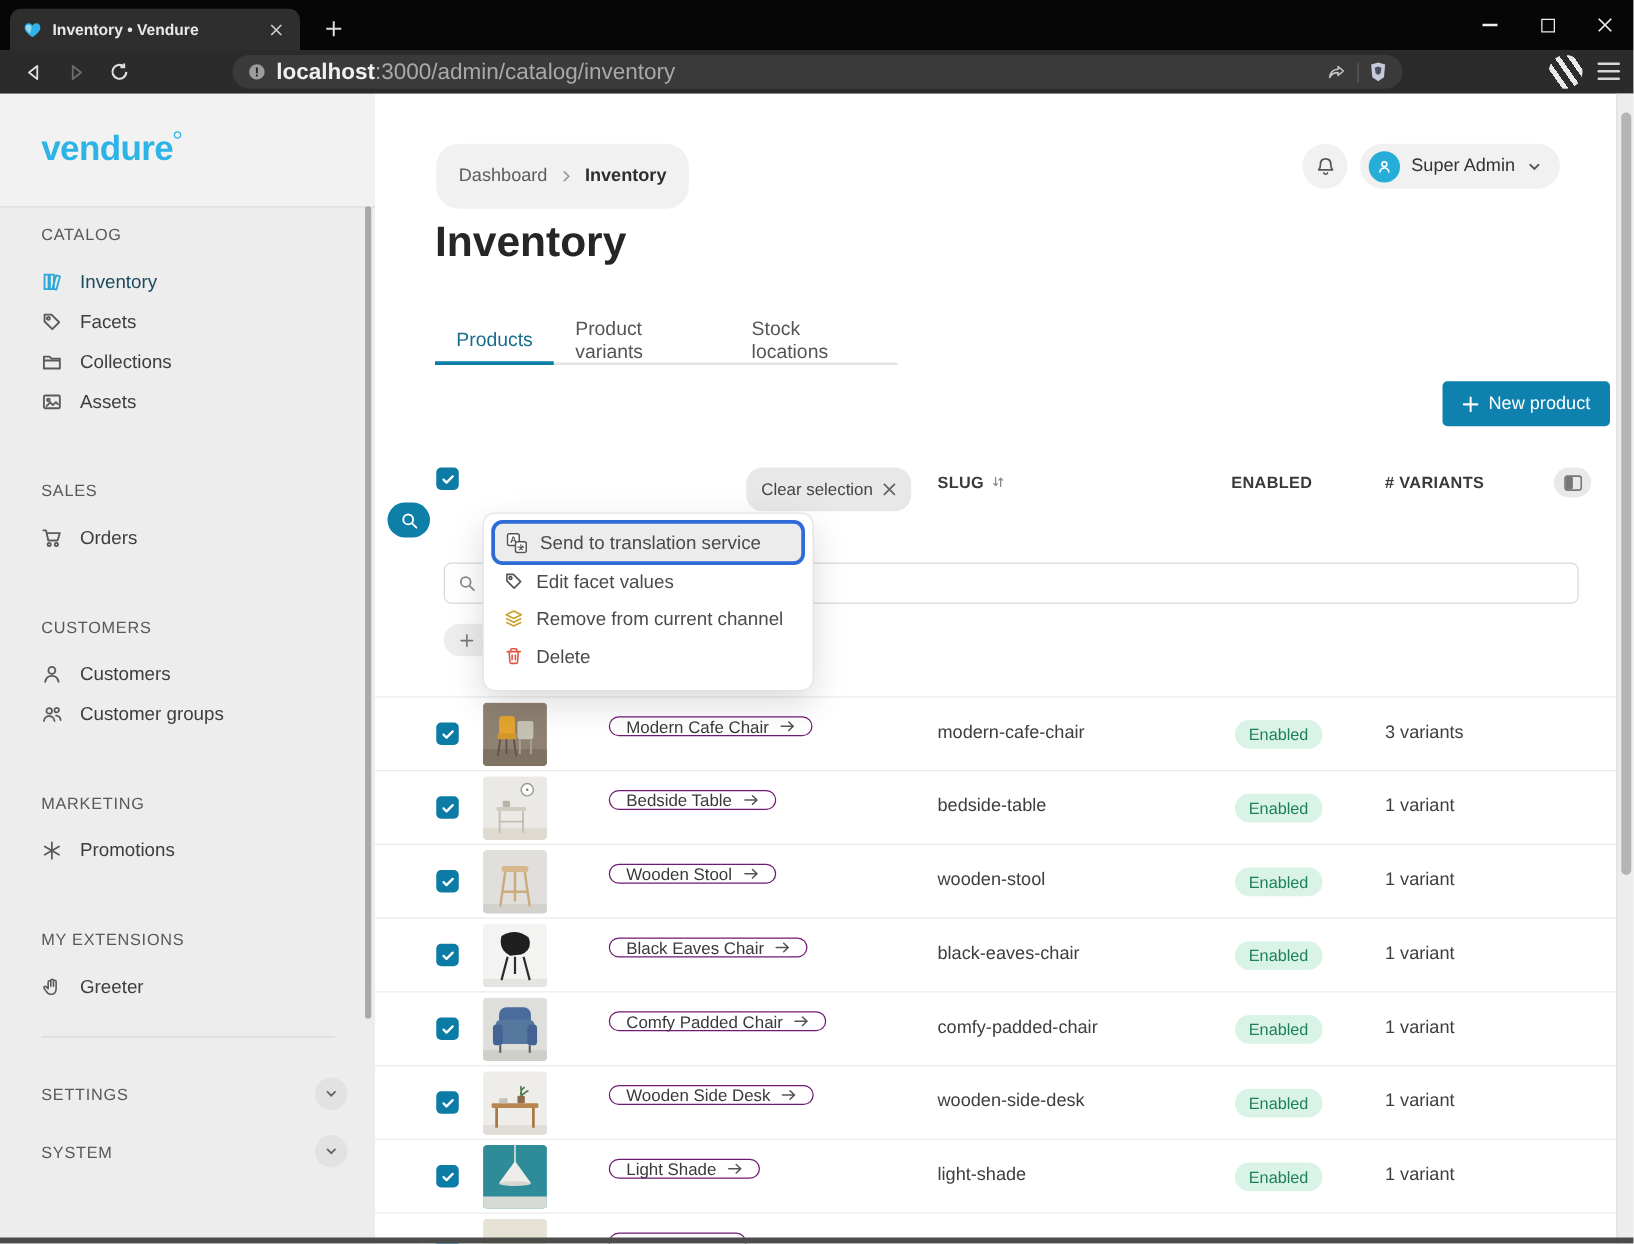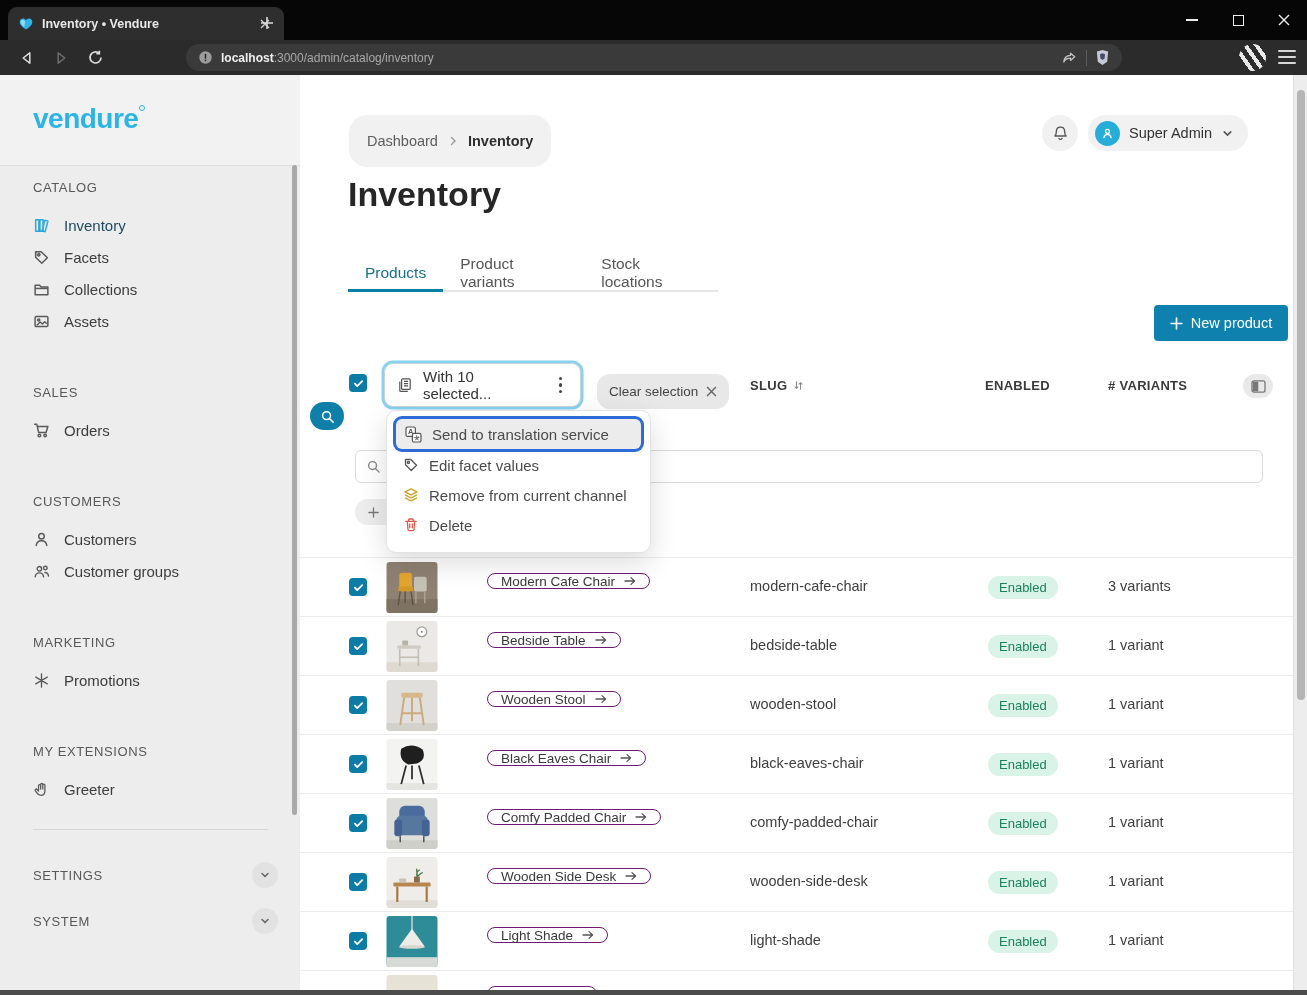--- a/index.html
+++ b/index.html
@@ -1,29 +1,29 @@
 <!DOCTYPE html>
 <html><head>
 <meta charset="utf-8">
 <style>
   * { margin:0; padding:0; box-sizing:border-box; }
   html,body { width:1307px; height:995px; overflow:hidden; font-family:"Liberation Sans","DejaVu Sans",sans-serif; }
   .window { position:relative; width:1307px; height:995px; background:#fff; overflow:hidden; }
 
   
   .titlebar { position:absolute; left:0; top:0; width:100%; height:40px; background:#060606; }
-  .tab { position:absolute; left:8px; top:7px; width:276px; height:33px; background:#2e2e2e; border-radius:9px 9px 0 0; display:flex; align-items:center; padding:0 10px; gap:8px; }
+  .tab { position:absolute; left:8px; top:7px; width:232px; height:33px; background:#2e2e2e; border-radius:9px 9px 0 0; display:flex; align-items:center; padding:0 10px; gap:8px; }
   .tab-title { color:#e8e8e8; font-size:12.5px; font-weight:700; white-space:nowrap; overflow:hidden; flex:1; }
   .tab-close { color:#cfcfcf; width:18px; height:18px; display:flex; align-items:center; justify-content:center; border-radius:4px; }
   .newtab { position:absolute; left:256px; top:12px; width:22px; height:22px; display:flex; align-items:center; justify-content:center; }
   .wctrl { position:absolute; top:0; height:40px; width:46px; display:flex; align-items:center; justify-content:center; }
   .toolbar { position:absolute; left:0; top:40px; width:100%; height:35px; background:#2b2b2b; display:flex; align-items:center; }
   .navbtn { width:30px; height:28px; display:flex; align-items:center; justify-content:center; margin-left:4px; }
   .urlbar { position:absolute; left:186px; top:44px; width:936px; height:27px; background:#3a3a3a; border-radius:14px; display:flex; align-items:center; padding:0 12px; gap:8px; }
-  .url-text { font-size:12px; color:#a9a9a9; white-space:nowrap; overflow:hidden; flex:1; }
+  .url-text { font-size:18px; color:#a9a9a9; white-space:nowrap; overflow:hidden; flex:1; }
   .url-text b { color:#f0f0f0; font-weight:700; }
   .url-div { width:1px; height:16px; background:#5c5c5c; }
   .avatar-stripes { position:absolute; right:41px; top:44px; width:27px; height:27px; border-radius:50%; background:repeating-linear-gradient(55deg,#e9e9e9 0 4px,#2c2c2c 4px 9px); }
   .hamburger { position:absolute; right:10px; top:48px; width:20px; height:18px; display:flex; flex-direction:column; justify-content:space-between; padding:2px 1px; }
   .hamburger i { display:block; height:2.4px; background:#d8d8d8; border-radius:2px; }
 
   
   .sidebar { position:absolute; left:0; top:75px; width:300px; height:920px; background:#f2f2f2; }
   .logo { position:absolute; left:33px; top:28px; font-size:28px; font-weight:700; color:#2db4e6; letter-spacing:-0.5px; }
   .logo:after { content:""; display:inline-block; width:4px; height:4px; border:1.5px solid #2db4e6; border-radius:50%; vertical-align:top; margin:2px 0 0 1px; }
@@ -348,35 +348,20 @@
           <path d="M6 1v10M1 6h10"></path>
         </svg>
       <span>New product</span>
     </button>
 
     <span class="cbx bulk-cbx">
       <svg width="11" height="11" viewBox="0 0 12 12" fill="none" stroke="#fff" stroke-width="2" stroke-linecap="round" stroke-linejoin="round">
           <path d="M2 6.2l2.6 2.6L10 3.4"></path>
         </svg>
     </span>
-    <div class="bulk-btn">
-      <span>
-          <svg width="16" height="16" viewBox="0 0 16 16" fill="none" stroke="#555" stroke-width="1.2" stroke-linejoin="round">
-            <rect x="4.6" y="1.8" width="8.6" height="10.6" rx="1"></rect>
-            <path d="M7 4.4h4M7 6.6h4M7 8.8h4"></path>
-            <path d="M2.8 4.4v9a1 1 0 001 1h7"></path>
-          </svg>
-        </span>
-      <span>With 10 selected...</span>
-      <span class="kebab">
-          <i></i>
-          <i></i>
-          <i></i>
-        </span>
-    </div>
     <div class="clear-chip">
       <span>Clear selection</span>
       <svg width="11" height="11" viewBox="0 0 10 10">
           <path d="M1 1l8 8M9 1L1 9" stroke="#666" stroke-width="1.3"></path>
         </svg>
     </div>
 
     <div class="col-h" style="left:450px">
       <span>SLUG</span>
       <svg width="13" height="13" viewBox="0 0 16 16" fill="none" stroke="#8a8a8a" stroke-width="1.3" stroke-linecap="round" stroke-linejoin="round">

